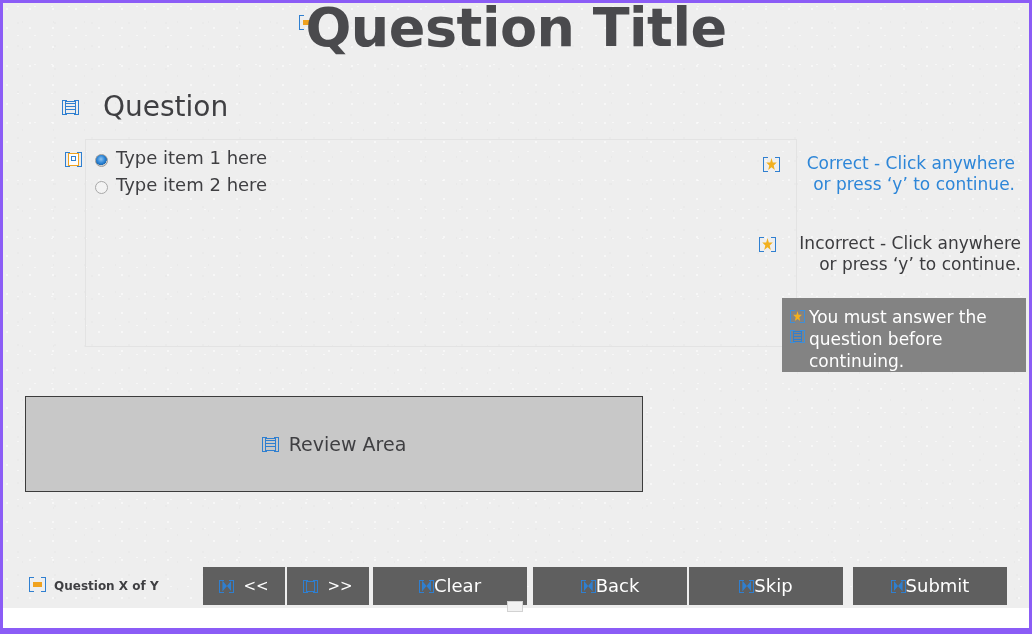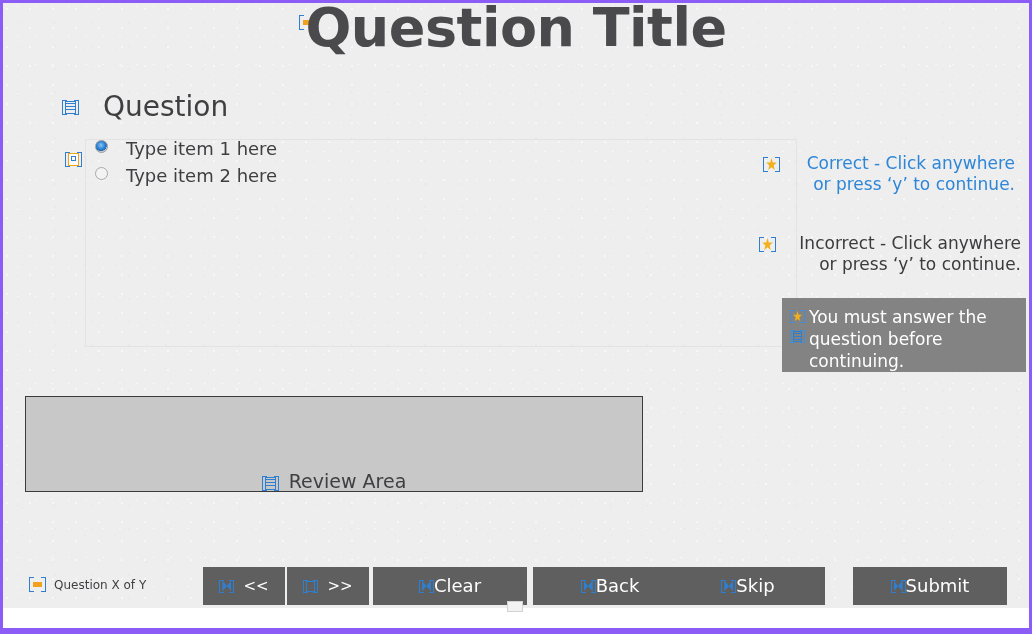--- a/index.html
+++ b/index.html
@@ -157,22 +157,22 @@
     left: 82px; top: 136px;
     width: 712px; height: 208px;
     border: 1px solid #e3e3e3;
   }
   #answer-icon {
     position: absolute;
     left: 62px; top: 149px;
   }
   .choice-row {
     display: flex;
-    align-items: flex-start;
-    gap: 18px;
+    align-items: flex-end;
+    gap: 8px;
     padding-left: 9px;
     height: 27px;
   }
   .radio {
     width: 13px; height: 13px;
     border-radius: 50%;
     border: 1px solid #a8a8a8;
     background: #f3f3f3;
     position: relative;
     flex: 0 0 auto;
@@ -241,37 +241,38 @@
   #must-answer-icons .obj-icon::after { border-color: #3f8fd8; }
 
   
   #review-area {
     position: absolute;
     left: 22px; top: 393px;
     width: 618px; height: 96px;
     background: #c8c8c8;
     border: 1px solid #3c3c3c;
     display: flex;
-    align-items: flex-end;
+    align-items: center;
     justify-content: center;
     gap: 10px;
   }
   #review-area-text {
     font-size: 19px;
     color: #3f3f42;
     line-height: 1;
   }
 
   
   #question-counter {
     position: absolute;
     left: 26px; top: 574px;
     display: flex;
-    align-items: center;
+    align-items: flex-end;
     gap: 8px;
+    font-weight: bold;
   }
   #question-counter-text {
     font-size: 12px;
     color: #3f3f42;
     line-height: 1;
   }
 
   .nav-button {
     position: absolute;
     top: 564px;
@@ -287,21 +288,21 @@
     cursor: pointer;
     padding: 0;
   }
   .nav-button .btn-label { line-height: 1; }
   .nav-button.small { font-size: 15px; gap: 9px; }
 
   #btn-prev   { left: 200px; width: 82px; }
   #btn-next   { left: 284px; width: 82px; }
   #btn-clear  { left: 370px; width: 154px; }
   #btn-back   { left: 530px; width: 154px; }
-  #btn-skip   { left: 668px; width: 154px; }
+  #btn-skip   { left: 686px; width: 154px; }
   #btn-submit { left: 850px; width: 154px; }
 </style>
 </head>
 <body>
 
 <div id="window-frame">
 
   <div id="slide-canvas">
 
     <div id="title-icon" class="obj-icon">

